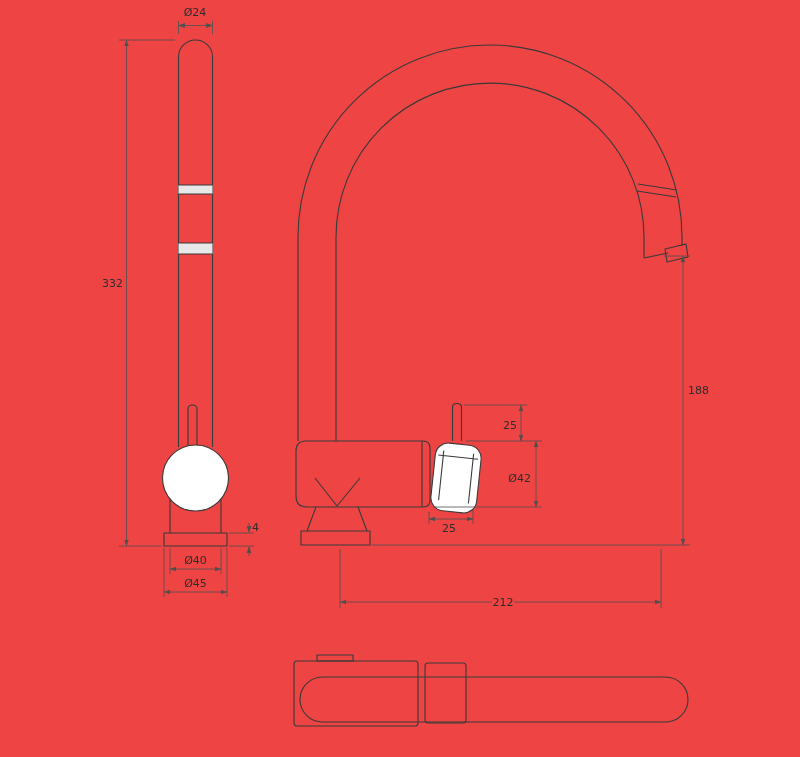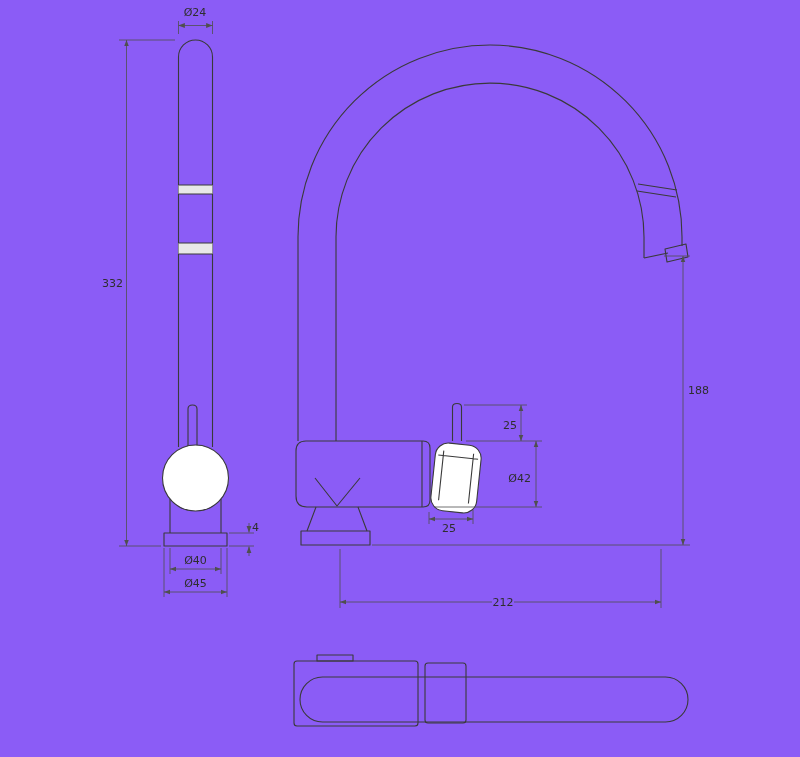--- a/index.html
+++ b/index.html
@@ -1,16 +1,16 @@
 <!DOCTYPE html>
 <html><head>
 <meta charset="utf-8">
 <style>
   html,body{margin:0;padding:0;background:#ffffff;}
-  .page{width:800px;height:757px;position:relative;background:#8b5cf6;overflow:hidden;}
+  .page{width:800px;height:757px;position:relative;background:#ef4444;overflow:hidden;}
   svg{display:block;}
   .outline{stroke:#3a3a3a;stroke-width:1.1;fill:none;stroke-linejoin:round;}
   .dimline{stroke:#4f4f4f;stroke-width:0.8;fill:none;}
   .band{fill:#e8e8e8;stroke:none;}
   .white{fill:#ffffff;}
   .dimtext{font:11px "DejaVu Sans", sans-serif;fill:#2e2e2e;}
 </style>
 </head>
 <body>
 

